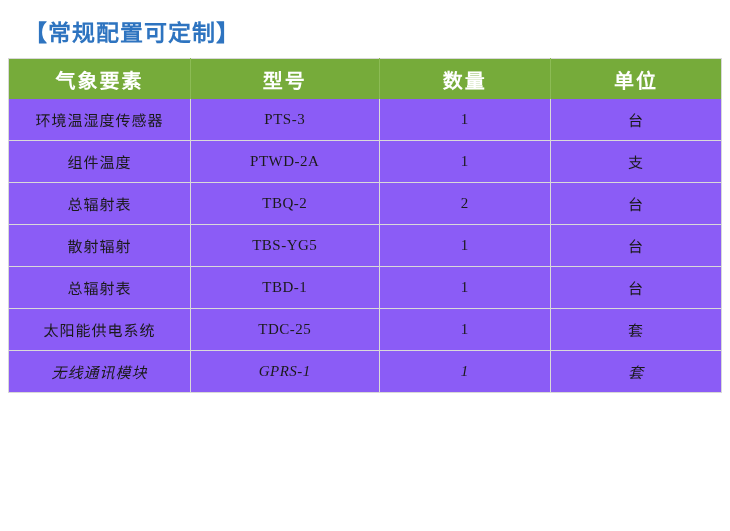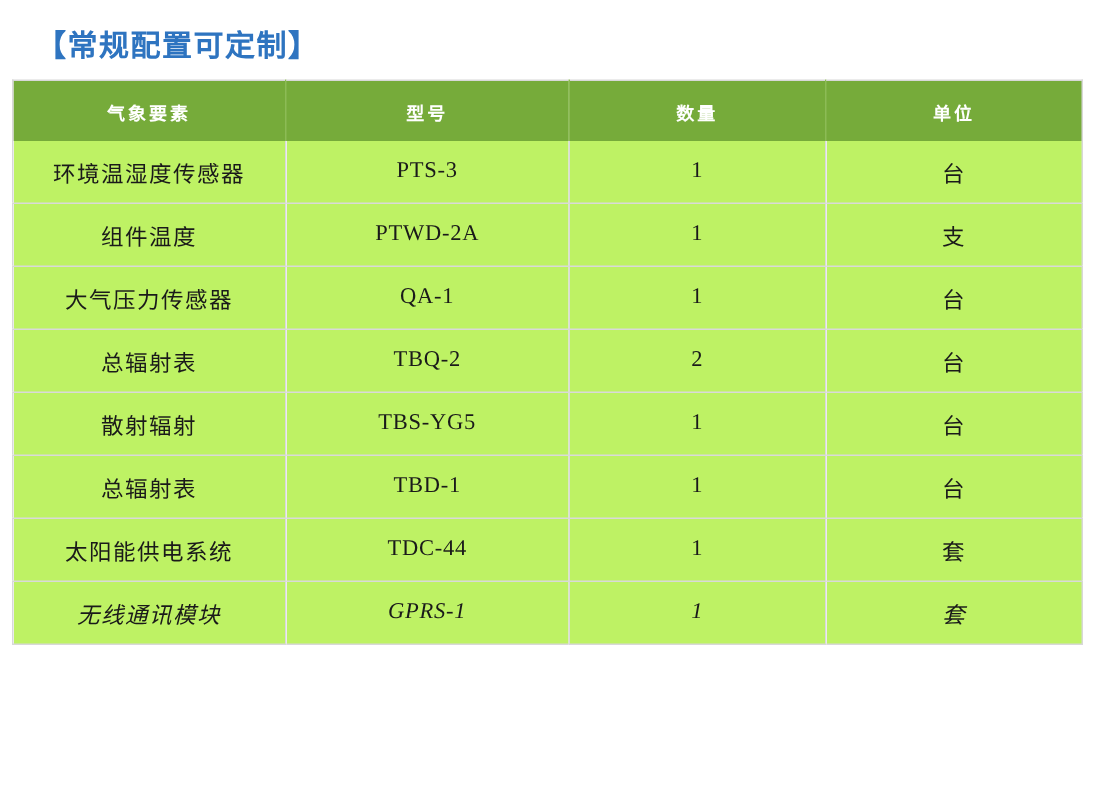--- a/index.html
+++ b/index.html
@@ -15,58 +15,58 @@
   }
   .page {
     position: relative;
     width: 730px;
     height: 531px;
     box-sizing: border-box;
     padding: 14px 8px 0 8px;
   }
   .heading {
     color: #2e74c0;
-    font-size: 20px;
+    font-size: 23px;
     font-weight: bold;
     letter-spacing: 1px;
     padding: 0 0 10px 16px;
     white-space: nowrap;
   }
   table.spec {
     width: 714px;
     margin: 0 auto;
     border-collapse: collapse;
     table-layout: fixed;
     border: 1px solid #d8d8d8;
   }
   table.spec col.c0 { width: 25.5%; }
   table.spec col.c1 { width: 26.5%; }
   table.spec col.c2 { width: 24%; }
   table.spec col.c3 { width: 24%; }
 
   table.spec thead th {
     background: #76ab3a;
     color: #ffffff;
-    font-size: 12px;
+    font-size: 20px;
     font-weight: bold;
     height: 38px;
     text-align: center;
     border-right: 1px solid #8cbb55;
     letter-spacing: 2px;
   }
   table.spec thead th:last-child { border-right: none; }
 
   table.spec tbody td {
     height: 39px;
     text-align: center;
     font-size: 15px;
     color: #1a1a1a;
     border-bottom: 1px solid #d9d9d9;
     border-right: 1px solid #d9d9d9;
-    background: #bef264;
+    background: #8b5cf6;
     overflow: hidden;
     white-space: nowrap;
   }
   table.spec tbody td:last-child { border-right: none; }
   table.spec tbody tr:last-child td { border-bottom: none; font-style: italic; }
 
   td.model, td.qty {
     font-family: "Liberation Serif", "DejaVu Serif", serif;
     font-size: 15px;
     letter-spacing: 0.5px;
@@ -107,46 +107,40 @@
         <td class="qty">1</td>
         <td class="unit">台</td>
       </tr>
       <tr>
         <td class="name">组件温度</td>
         <td class="model">PTWD-2A</td>
         <td class="qty">1</td>
         <td class="unit">支</td>
       </tr>
       <tr>
-        <td class="name">大气压力传感器</td>
-        <td class="model">QA-1</td>
-        <td class="qty">1</td>
-        <td class="unit">台</td>
-      </tr>
-      <tr>
         <td class="name">总辐射表</td>
         <td class="model">TBQ-2</td>
         <td class="qty">2</td>
         <td class="unit">台</td>
       </tr>
       <tr>
         <td class="name">散射辐射</td>
         <td class="model">TBS-YG5</td>
         <td class="qty">1</td>
         <td class="unit">台</td>
       </tr>
       <tr>
         <td class="name">总辐射表</td>
         <td class="model">TBD-1</td>
         <td class="qty">1</td>
         <td class="unit">台</td>
       </tr>
       <tr>
         <td class="name">太阳能供电系统</td>
-        <td class="model">TDC-44</td>
+        <td class="model">TDC-25</td>
         <td class="qty">1</td>
         <td class="unit">套</td>
       </tr>
       <tr>
         <td class="name">无线通讯模块</td>
         <td class="model">GPRS-1</td>
         <td class="qty">1</td>
         <td class="unit">套</td>
       </tr>
     </tbody>

